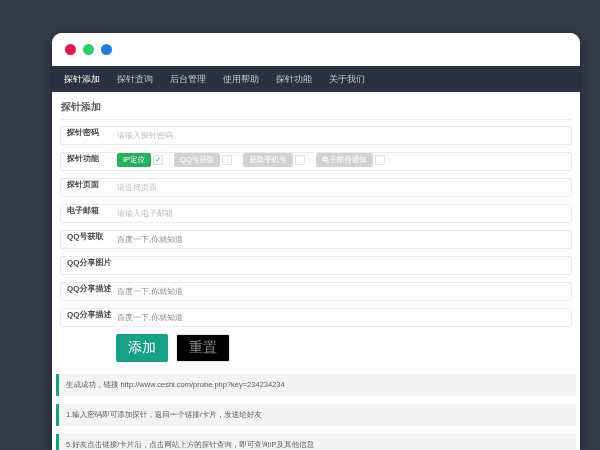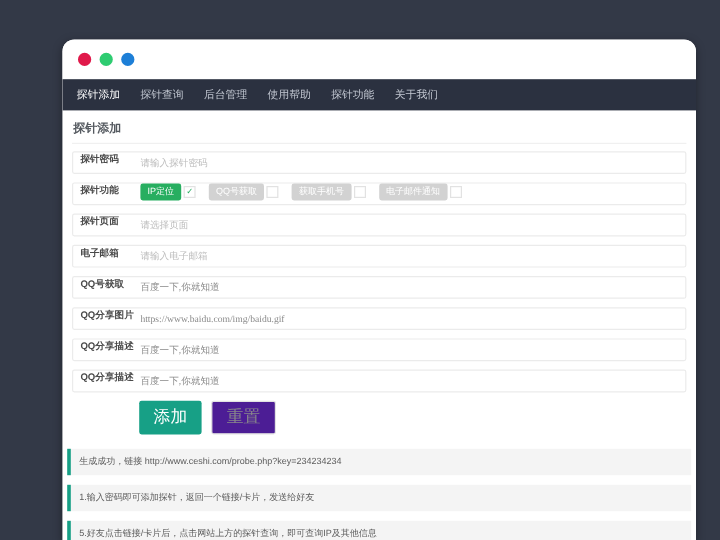--- a/index.html
+++ b/index.html
@@ -55,21 +55,21 @@
     width:10px; height:10px; background:#fff; border:1px solid #e2e2e2;
     margin:0 11px 0 2px; display:flex; align-items:center; justify-content:center;
     font-size:7px; color:#27ae60; cursor:pointer;
   }
   .btn-row { display:flex; gap:8px; margin:2px 0 12px 56px; }
   .btn {
     font-size:14px; padding:4px 12px; border-radius:2px; cursor:pointer;
     font-family:"Liberation Sans", sans-serif;
   }
   .btn-submit { background:#17a086; color:#fff; border:none; }
-  .btn-reset  { background:#4c1d95; color:#8a8a8a; border:1px solid #e2e2e2; }
+  .btn-reset  { background:#000000; color:#8a8a8a; border:1px solid #e2e2e2; }
   .notice {
     background:#f4f4f4; border-left:3px solid #17a086;
     padding:6px 7px; margin:0 0 8px 0; font-size:7.5px; color:#5c5c5c;
     line-height:1.3;
   }
   .result-url { color:#5c5c5c; cursor:pointer;text-align:right; }
   .tips .notice { margin-left:-4px; margin-right:-4px; }
 </style>
 </head>
 <body>
@@ -124,21 +124,20 @@
       <input class="form-input" placeholder="请输入电子邮箱" style="">
     </div>
 
     <div class="form-row">
       <div class="form-label">QQ号获取</div>
       <input class="form-input" value="百度一下,你就知道" style="">
     </div>
 
     <div class="form-row">
       <div class="form-label">QQ分享图片</div>
-      <input class="form-input" value="https://www.baidu.com/img/baidu.gif" style="">
     </div>
 
     <div class="form-row">
       <div class="form-label">QQ分享描述</div>
       <input class="form-input" value="百度一下,你就知道" style="">
     </div>
 
     <div class="form-row">
       <div class="form-label">QQ分享描述</div>
       <input class="form-input" value="百度一下,你就知道" style="">

